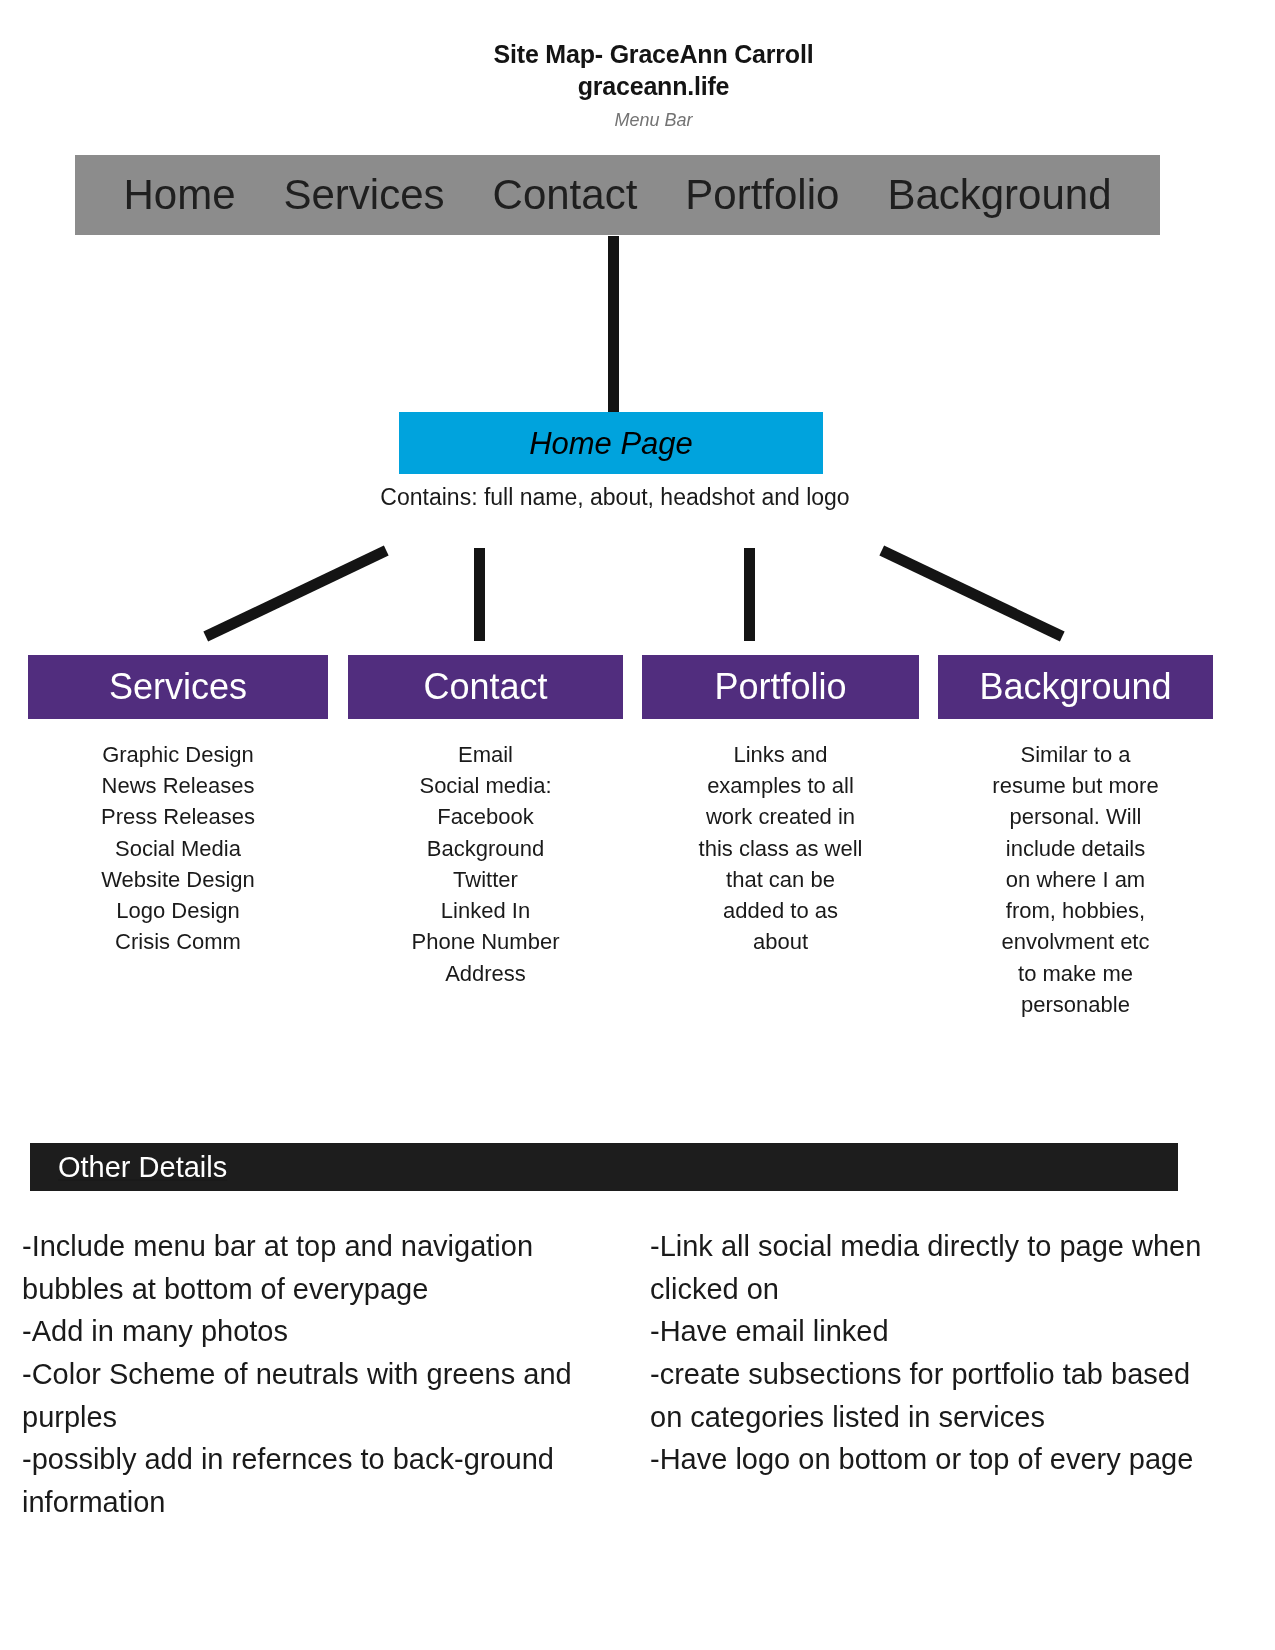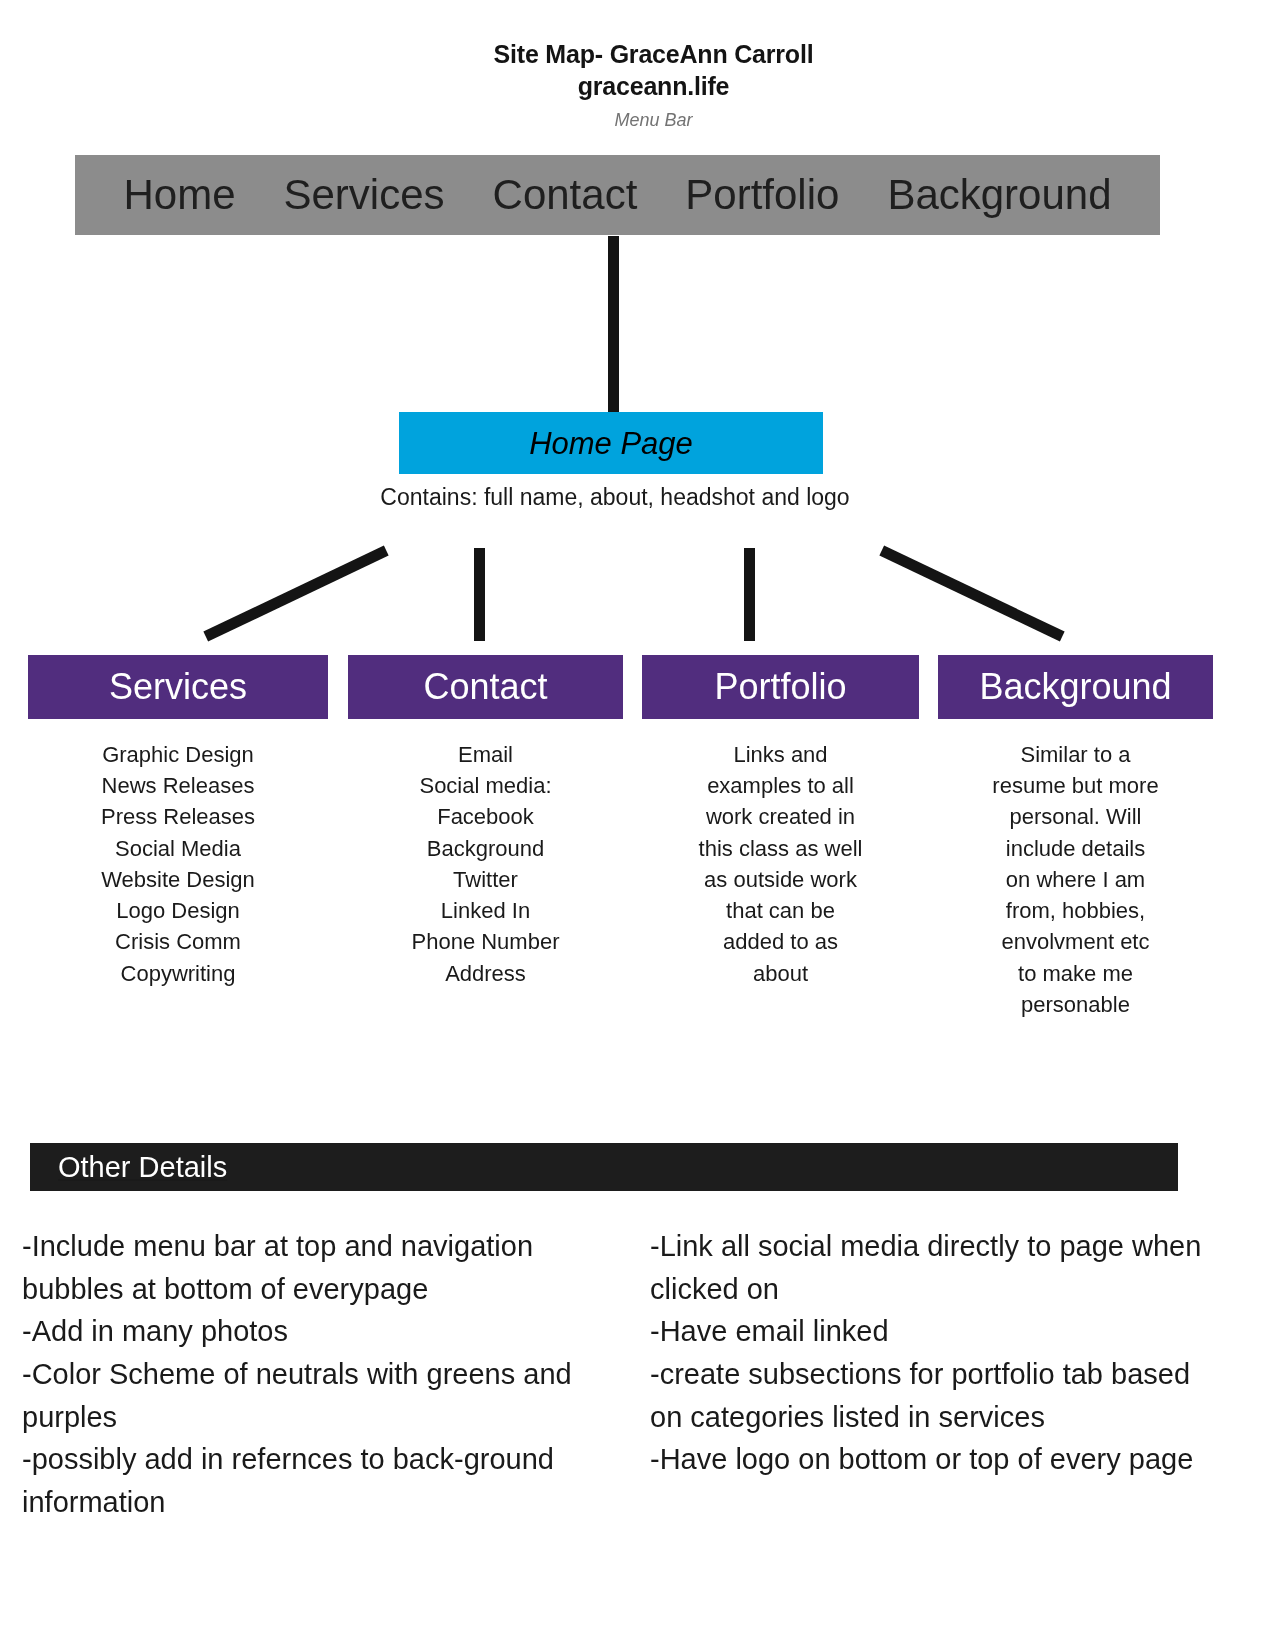--- a/index.html
+++ b/index.html
@@ -247,21 +247,20 @@
       <span class="col-header-label">Services</span>
     </div>
     <div class="col-body">
       <span class="line">Graphic Design</span>
       <span class="line">News Releases</span>
       <span class="line">Press Releases</span>
       <span class="line">Social Media</span>
       <span class="line">Website Design</span>
       <span class="line">Logo Design</span>
       <span class="line">Crisis Comm</span>
-      <span class="line">Copywriting</span>
     </div>
   </div>
 
   <div class="col col-contact">
     <div class="col-header">
       <span class="col-header-label">Contact</span>
     </div>
     <div class="col-body">
       <span class="line">Email</span>
       <span class="line">Social media:</span>
@@ -276,21 +275,20 @@
 
   <div class="col col-portfolio">
     <div class="col-header">
       <span class="col-header-label">Portfolio</span>
     </div>
     <div class="col-body">
       <span class="line">Links and</span>
       <span class="line">examples to all</span>
       <span class="line">work created in</span>
       <span class="line">this class as well</span>
-      <span class="line">as outside work</span>
       <span class="line">that can be</span>
       <span class="line">added to as</span>
       <span class="line">about</span>
     </div>
   </div>
 
   <div class="col col-background">
     <div class="col-header">
       <span class="col-header-label">Background</span>
     </div>

